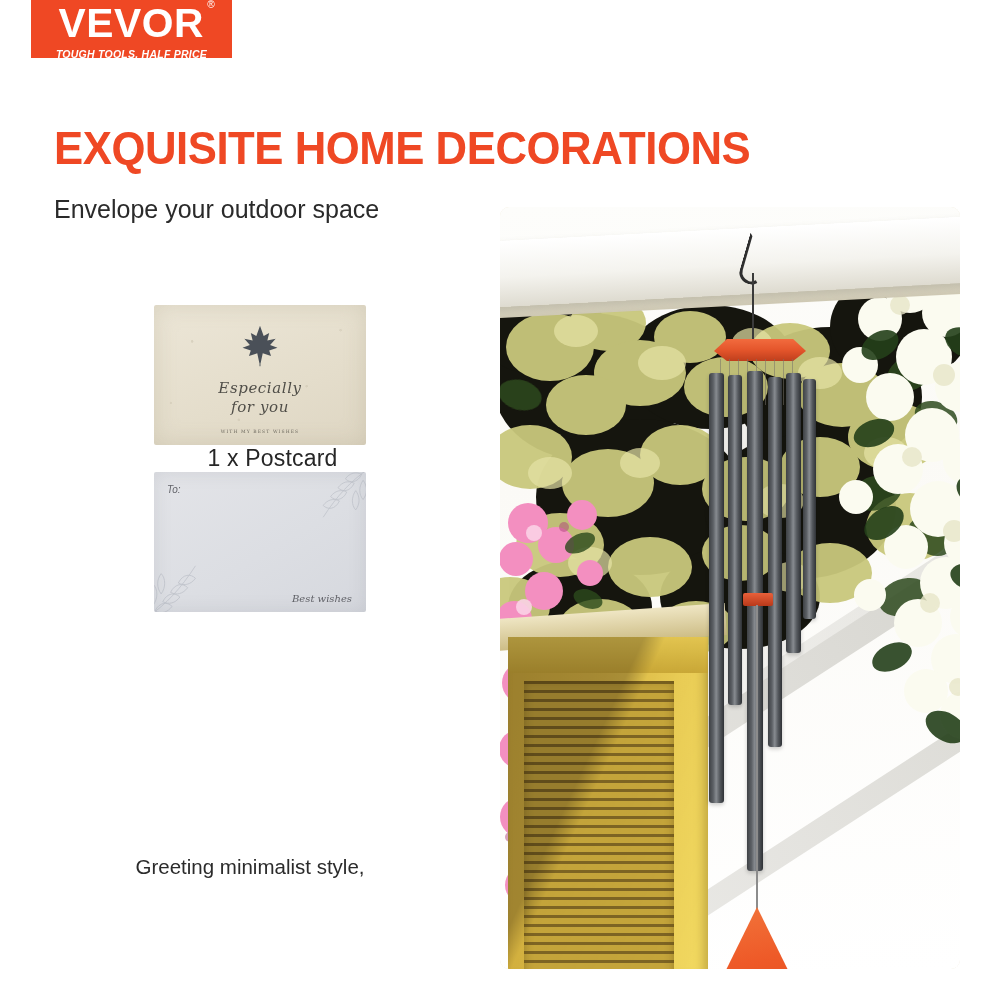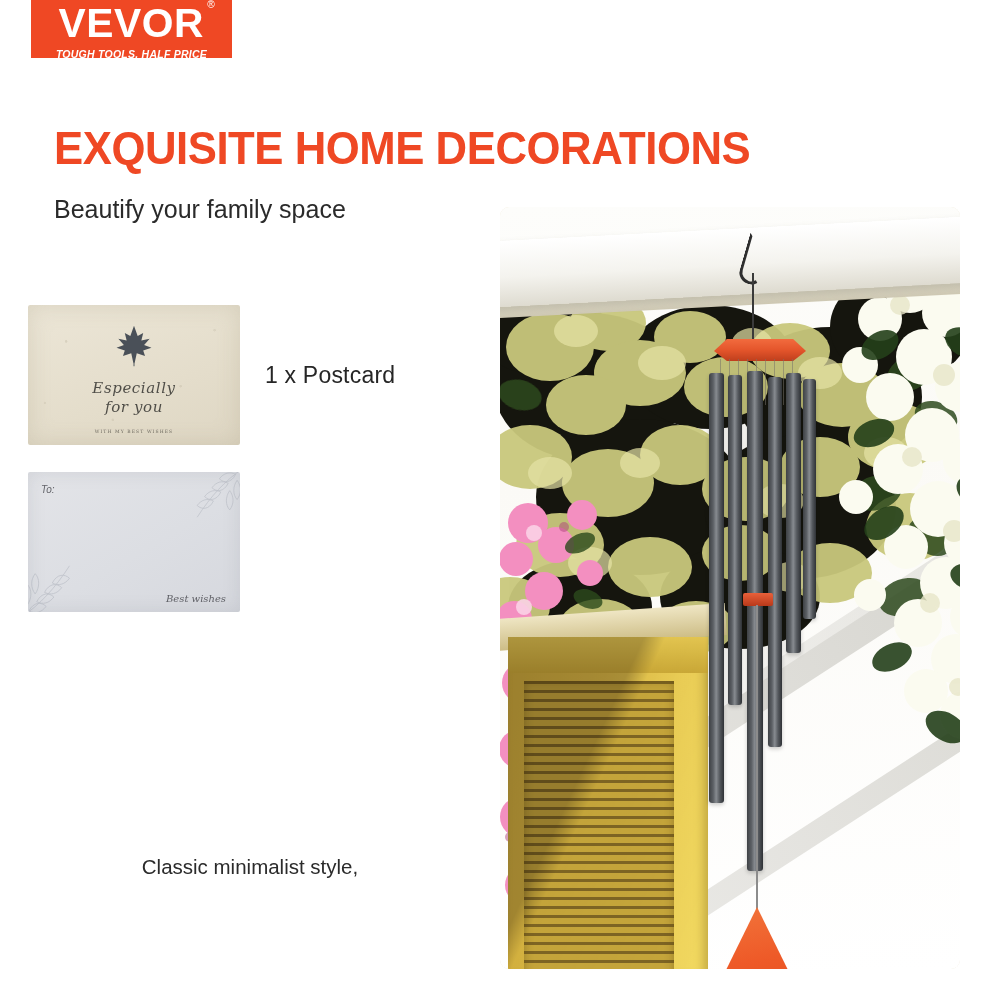--- a/index.html
+++ b/index.html
@@ -90,25 +90,26 @@
   
   .accessory-list {
     position: absolute;
     left: 0;
     top: 0;
     width: 500px;
     height: 1000px;
   }
   .accessory-row {
     position: absolute;
-    left: 28px;
+    left: 40px;
     width: 440px;
     height: 140px;
     display: flex;
     align-items: center;
+    flex-direction: column;
   }
   .accessory-row.row-0 { top: 305px; }
   .accessory-row.row-1 { top: 472px; }
   .accessory-row.row-2 { top: 640px; }
 
   .accessory-art {
     width: 212px;
     height: 140px;
     flex: none;
     position: relative;
@@ -420,21 +421,21 @@
 
 <div class="brand-logo">
   <div class="brand-wordmark">
     <span>VEVOR</span>
     <span class="brand-reg">®</span>
   </div>
   <div class="brand-tagline">TOUGH TOOLS, HALF PRICE</div>
 </div>
 
 <div class="headline">EXQUISITE HOME DECORATIONS</div>
-<div class="subhead">Beautify your family space</div>
+<div class="subhead">Envelope your outdoor space</div>
 
 <div class="accessory-list">
 
   <div class="accessory-row row-0">
     <div class="accessory-art postcard">
       <svg class="maple-leaf" viewBox="0 0 100 100">
         <path d="M50 6 L58 28 L70 22 L66 38 L84 34 L72 48 L88 54 L70 60 L74 72 L56 66 L52 84 L50 88 L48 84 L44 66 L26 72 L30 60 L12 54 L28 48 L16 34 L34 38 L30 22 L42 28 Z" fill="#4a5058"></path>
         <rect x="49" y="80" width="2" height="14" fill="#4a5058"></rect>
       </svg>
       <div class="postcard-script">
@@ -471,21 +472,21 @@
         </g>
       </svg>
       <div class="greeting-to">To:</div>
       <div class="greeting-sign">Best wishes</div>
     </div>
   </div>
 
 </div>
 
 <div class="footer-caption">
-  <span>Classic minimalist style,</span>
+  <span>Greeting minimalist style,</span>
 </div>
 
 <div class="product-photo">
   <div class="photo-canvas">
 
     <div class="bg-wall"></div>
 
     <div class="rail r3"></div>
     <div class="rail r1"></div>
     <div class="rail r2"></div>

